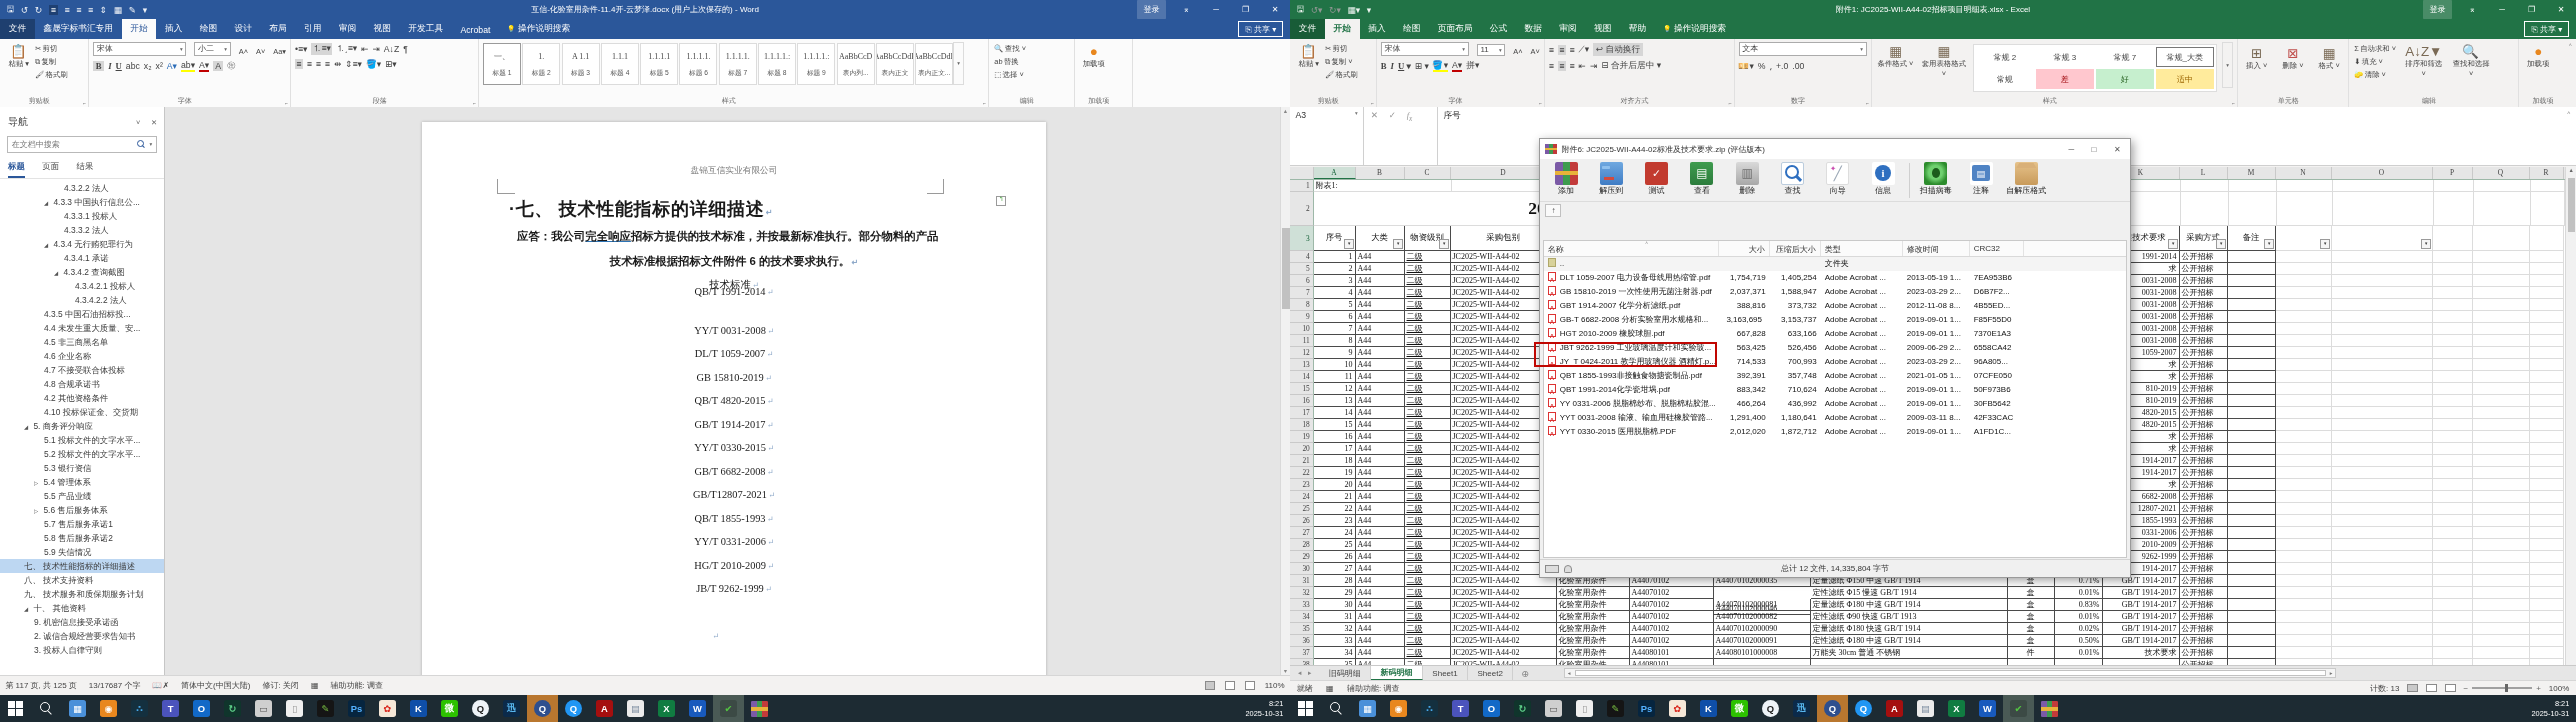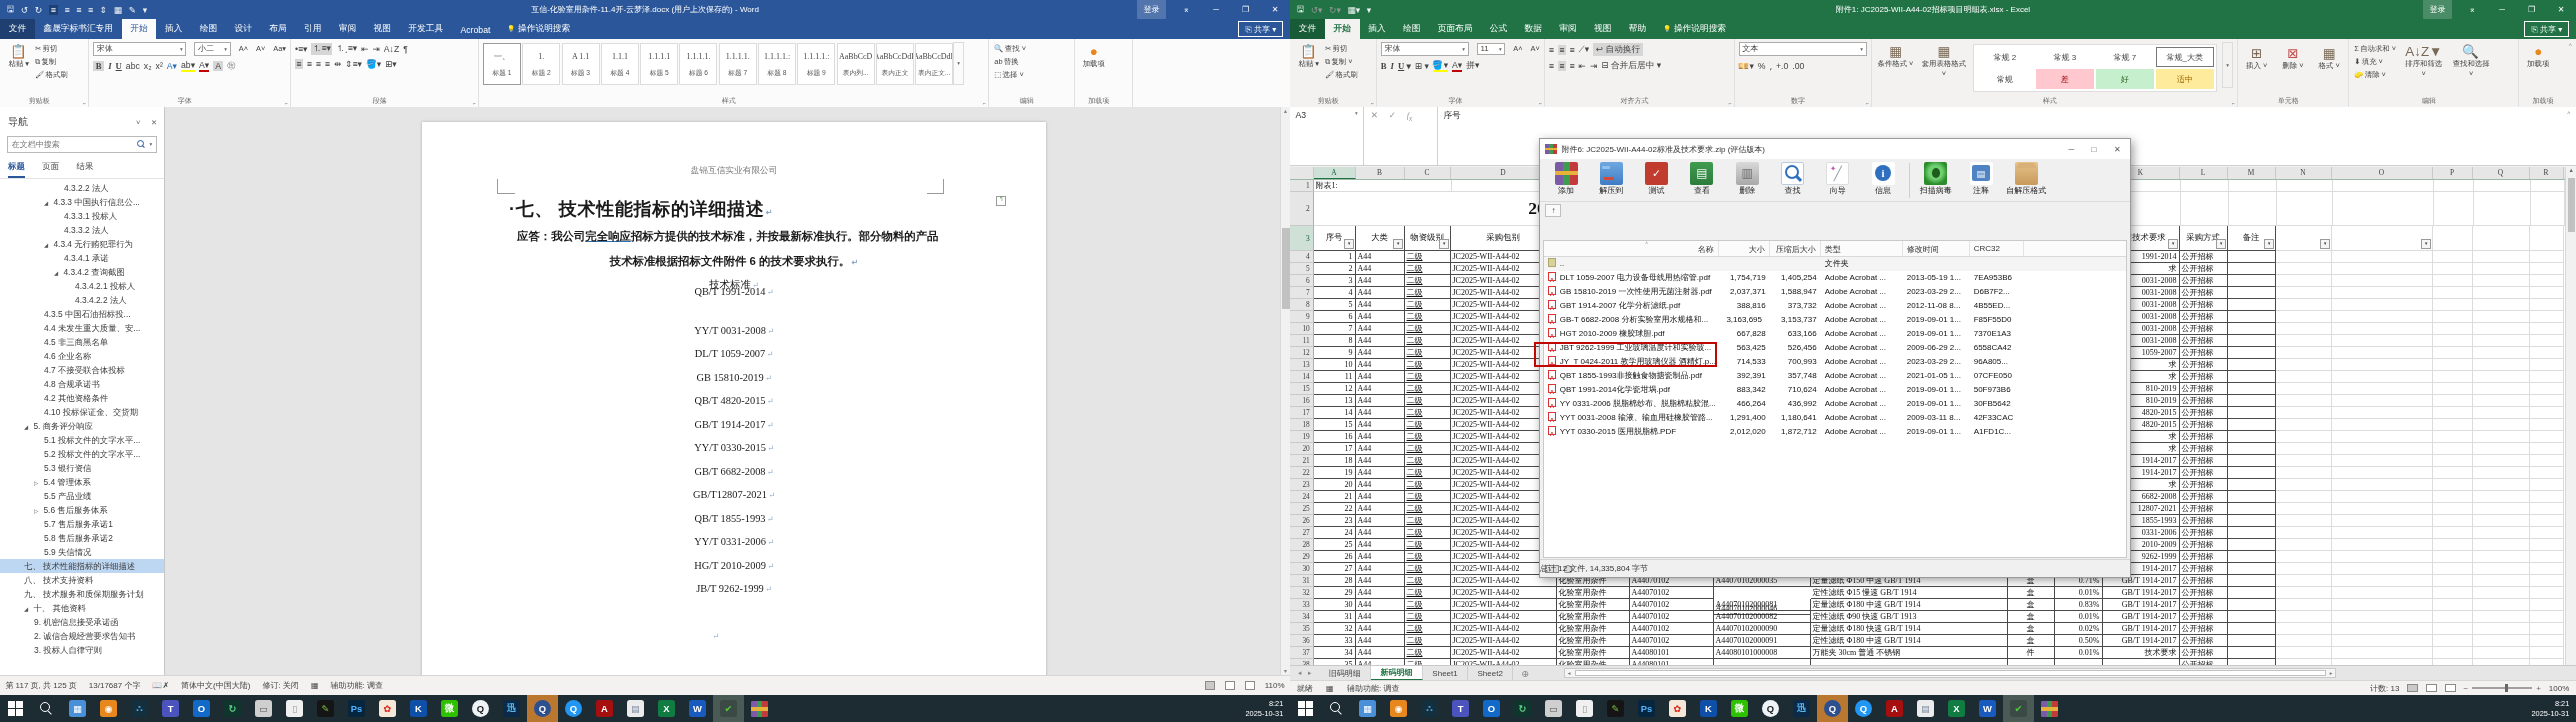--- a/index.html
+++ b/index.html
@@ -30,21 +30,21 @@
 .ribbon { position:absolute; left:0; top:39px; right:0; height:69px; background:#fbfbfb;
   border-bottom:0.7px solid #d4d4d4; display:flex; font-size:7.4px; color:#444; }
 .rgroup { position:relative; border-right:0.7px solid #e0e0e0; padding:2.7px 4px 10.7px 4px; }
 .rgroup .glabel { position:absolute; bottom:0.7px; left:0; right:9.4px; text-align:center; color:#6a6a6a; font-size:7px; }
 .rgroup .launcher { position:absolute; bottom:1.3px; right:2px; font-size:5.4px; color:#888; }
 .bigbtn { width:29.6px; text-align:center; font-size:7.4px; color:#444; padding-top:2.7px; }
 .bigbtn .ic { font-size:13.4px; display:block; color:#7a6a55; }
 .smallstack { display:flex; flex-direction:column; gap:2.7px; padding:2.7px 1.3px; }
 .smallstack div { white-space:nowrap; }
 .smallstack .ic { margin-right:1.3px; font-size:7.4px; }
-.fontrow { display:flex; gap:8px; align-items:center; }
+.fontrow { display:flex; gap:8px; align-items:flex-end; }
 .combo { border:0.7px solid #ababab; background:#fff; padding:0.7px 2.7px; font-size:8px; display:flex; align-items:center; gap:4px; }
 .combo .car { font-size:5.4px; color:#666; }
 .btnrow { display:flex; gap:4px; align-items:center; margin-top:4px; font-size:8.7px; }
 .btnrow b { font-family:"Liberation Serif",serif; }
 .stylegal { display:flex; gap:1.3px; margin-top:1.3px; }
 .styleitem { width:38px; height:42px; border:0.7px solid #dcdcdc; background:#fff; text-align:center; overflow:hidden; }
 .styleitem.first { border:1.3px solid #9a9a9a; }
 .styleitem .prev { height:25.5px; display:flex; align-items:center; justify-content:center; font-family:"Liberation Serif",serif; font-size:8px; white-space:nowrap; }
 .styleitem .nm { font-size:6.7px; color:#555; white-space:nowrap; }
 .galarrow { width:10.7px; border:0.7px solid #dcdcdc; display:flex; align-items:center; justify-content:center; font-size:5.4px; color:#666; }
@@ -218,21 +218,21 @@
 .rr-row { display:flex; height:14px; line-height:14px; color:#111; }
 .rr-row.dotdot { background:#f4f4f4; }
 .rr-cell { padding:0 4px; white-space:nowrap; overflow:hidden; }
 .rr-cell.r { text-align:right; }
 .fic { display:inline-block; width:8.7px; height:9.4px; position:relative; margin-right:3.4px; vertical-align:-1.3px; }
 .fic.pdf { background:#fff; border:0.7px solid #d33; }
 .fic.pdf:after { content:"A"; position:absolute; left:1px; top:0px; font-size:6px; color:#d33; font-weight:bold; }
 .fic.fold { background:#d8d29a; border:0.7px solid #b0a86a; }
 .rr-status { position:absolute; left:0; right:0; bottom:0; height:18px; background:#f0f0f0; border-top:0.7px solid #d4d4d4;
   display:flex; align-items:center; color:#333; }
-.rr-status .mid { position:absolute; left:0; right:0; }
+.rr-status .mid { position:absolute; left:0; right:0; text-align:center; }
 .rr-sic { width:13.4px; height:8px; border:0.7px solid #8a8a8a; background:#ddd; margin-left:5.4px; }
 .rr-sic.key { width:8px; border-radius:50% 50% 1.3px 1.3px; }
 #red-annot { position:absolute; left:1534px; top:342px; width:183px; height:25px; border:2.7px solid #c00702; z-index:50; }
 
 .dim { color:#9a9a9a; }
 </style>
 </head>
 <body>
 
 <div id="screen">
@@ -1603,21 +1603,21 @@
         <div class="rr-tool">
           <div class="tic ti-sfx"></div>
           <div>自解压格式</div>
         </div>
       </div>
     <div class="rr-path">
       <div class="rr-up">↑</div>
     </div>
     <div class="rr-list">
       <div class="rr-cols" id="rr-cols">
-          <div class="rr-col" style="width: 175px; text-align: right;">名称<span class="sort">˄</span></div>
+          <div class="rr-col" style="width: 175px;">名称<span class="sort">˄</span></div>
           <div class="rr-col" style="width: 51px; text-align: right;">大小</div>
           <div class="rr-col" style="width: 51px; text-align: right;">压缩后大小</div>
           <div class="rr-col" style="width: 82px;">类型</div>
           <div class="rr-col" style="width: 67px;">修改时间</div>
           <div class="rr-col" style="width: 54px;">CRC32</div>
         </div>
       <div id="rr-rows">
           <div class="rr-row dotdot">
             <div class="rr-cell" style="width: 175px;"><span class="fic fold"></span>..</div>
             <div class="rr-cell r" style="width: 51px;"></div>

